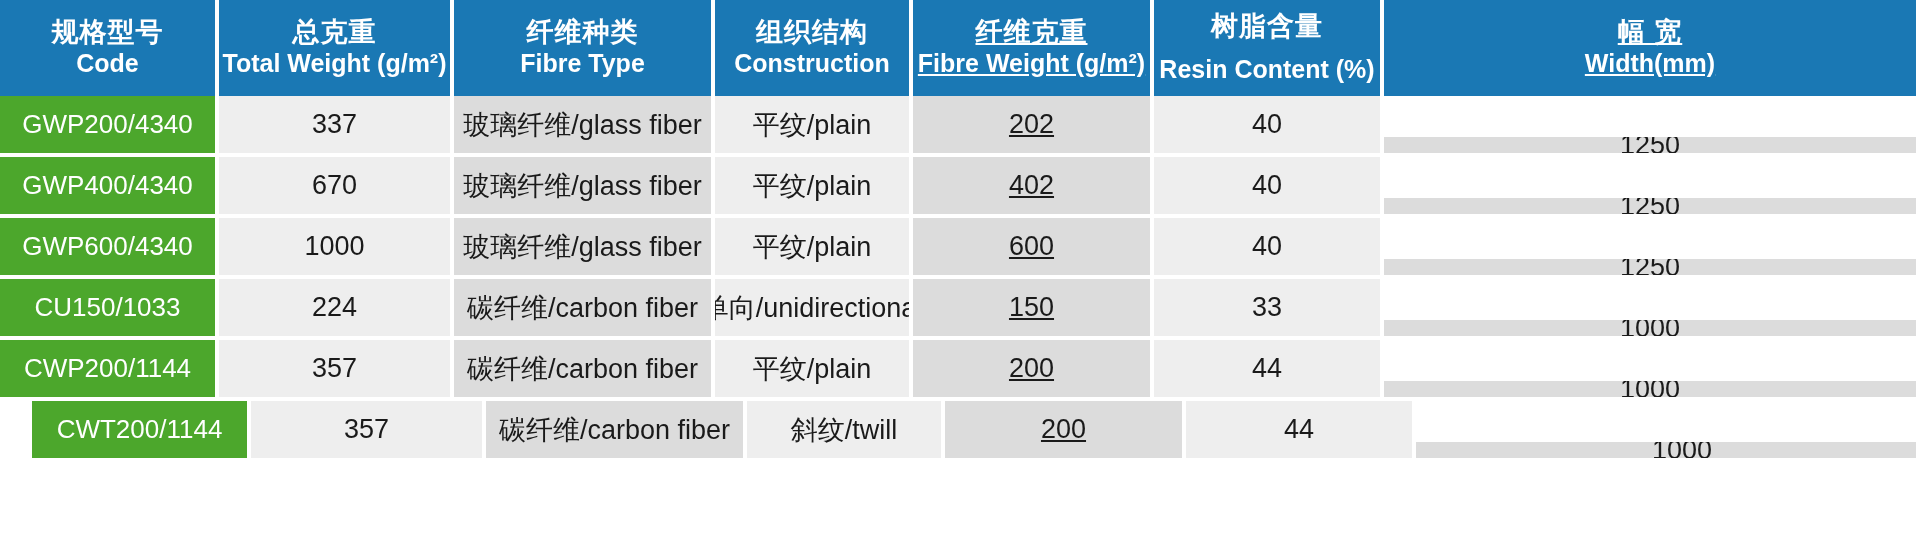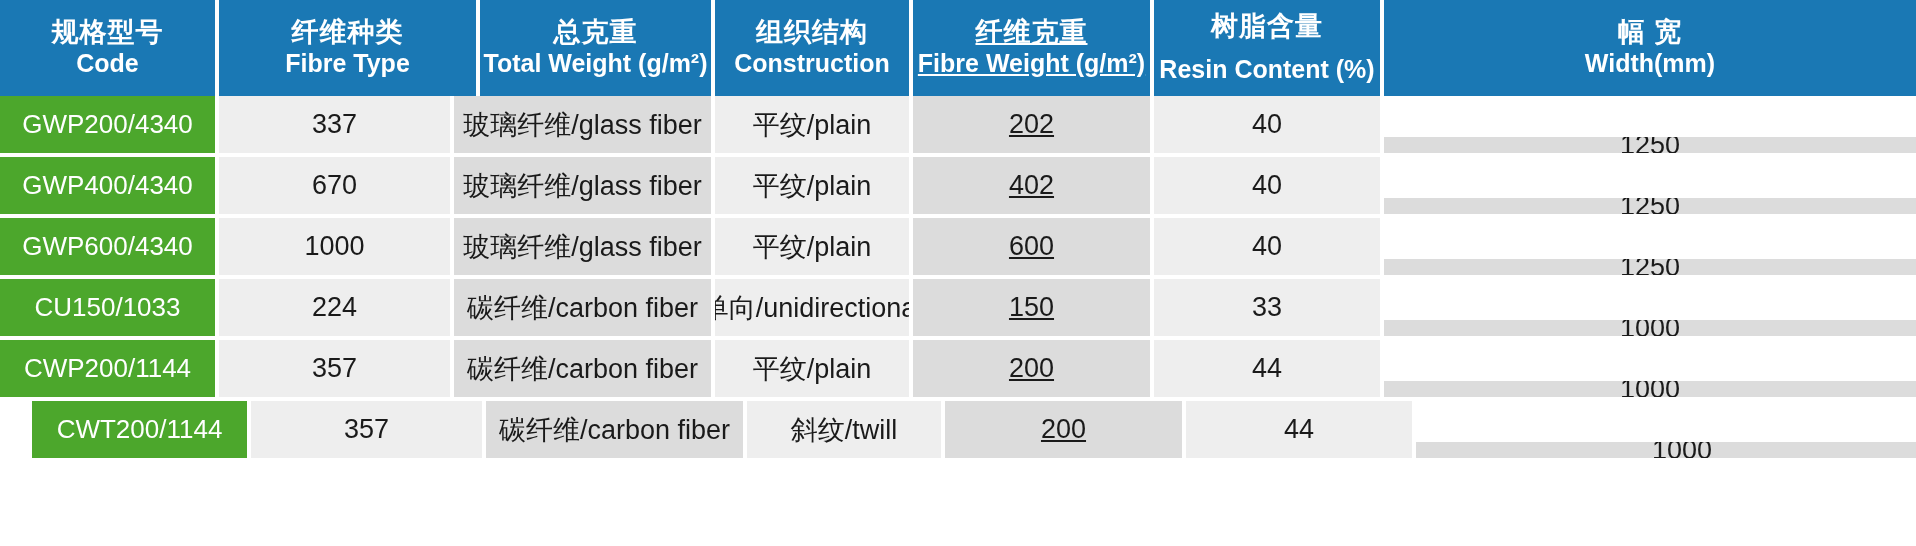--- a/index.html
+++ b/index.html
@@ -36,21 +36,21 @@
     flex-direction: column;
     align-items: center;
     justify-content: center;
     text-align: center;
     margin-right: 4px;
     box-sizing: border-box;
     padding: 2px 4px 4px 4px;
     line-height: 1.12;
     overflow: hidden;
   }
-  .th:last-child { margin-right: 0; }
+  .th:last-child { margin-right: 0; text-decoration: underline; }
   .th .cn {
     font-size: 27px;
     font-weight: bold;
     letter-spacing: 1px;
     white-space: nowrap;
   }
   .th .en {
     font-size: 25px;
     font-weight: bold;
     white-space: nowrap;
@@ -107,27 +107,27 @@
 </head>
 <body>
 
 <div class="spec-table">
 
   <div class="thead">
     <div class="th c0">
       <span class="cn">规格型号</span>
       <span class="en">Code</span>
     </div>
+    <div class="th c1">
+      <span class="cn">总克重</span>
+      <span class="en">Total Weight (g/m²)</span>
+    </div>
     <div class="th c2">
       <span class="cn">纤维种类</span>
       <span class="en">Fibre Type</span>
-    </div>
-    <div class="th c1">
-      <span class="cn">总克重</span>
-      <span class="en">Total Weight (g/m²)</span>
     </div>
     <div class="th c3">
       <span class="cn">组织结构</span>
       <span class="en">Construction</span>
     </div>
     <div class="th c4">
       <span class="cn">纤维克重</span>
       <span class="en">Fibre Weight (g/m²)</span>
     </div>
     <div class="th c5">

